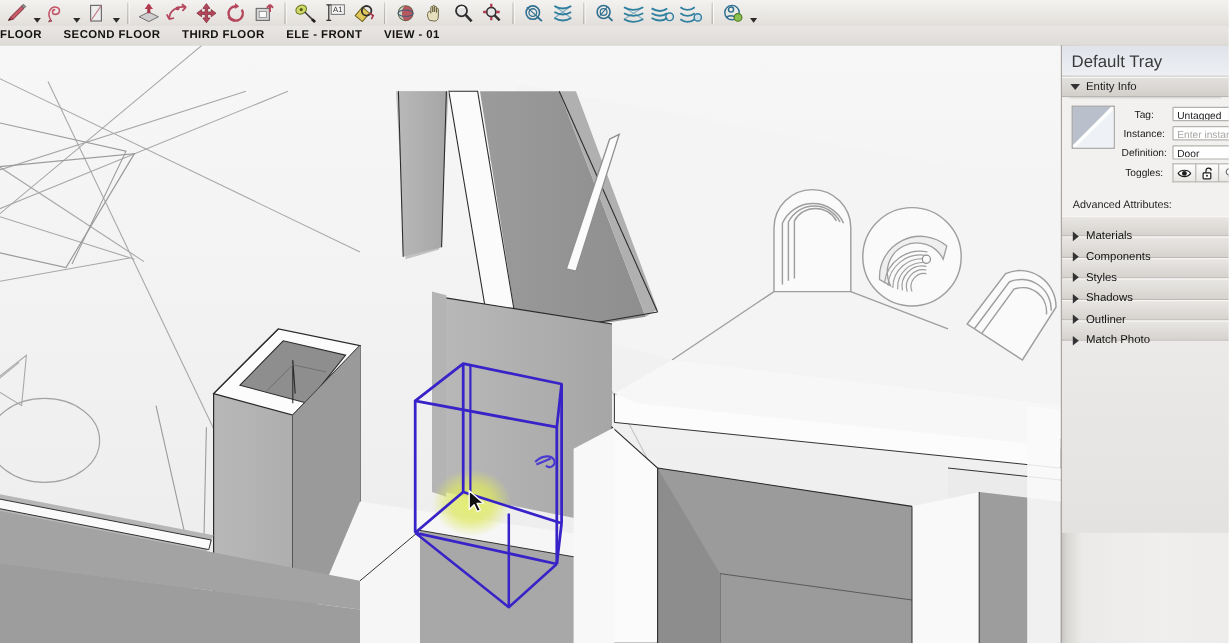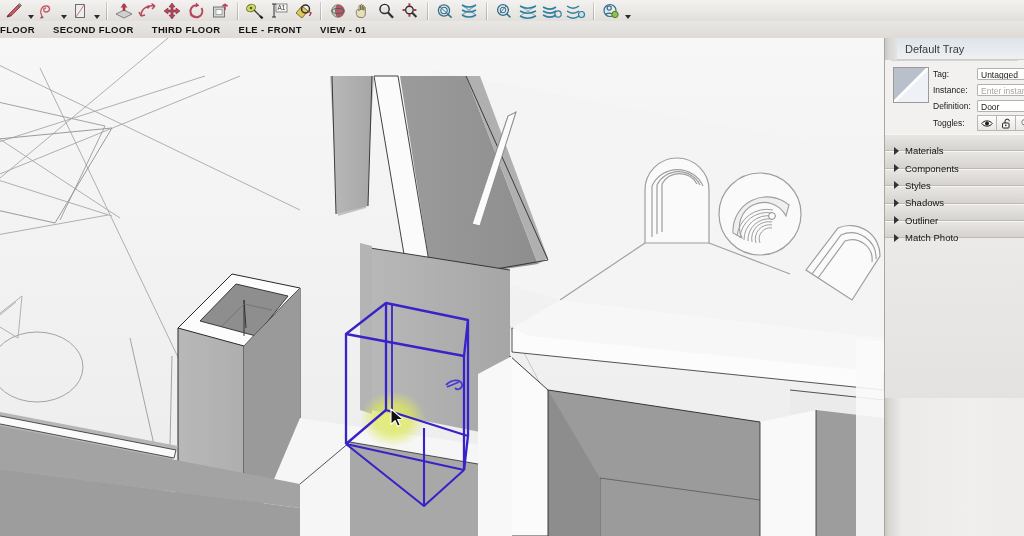--- a/index.html
+++ b/index.html
@@ -33,22 +33,22 @@
 
   
   .viewport{position:absolute;left:0;top:38px;width:884px;height:498px;overflow:hidden;
     background:#fff;}
   .viewport svg{position:absolute;left:0;top:0;display:block;}
 
   
   .tray{position:absolute;left:884px;top:38px;width:140px;height:498px;
     background:linear-gradient(90deg,#c9c7c4 0%,#d9d7d4 3%,#eceae8 12%,#f1efee 60%,#eeecea 100%);
     border-left:1px solid #a9a5a1;box-sizing:border-box;overflow:hidden;}
-  .tray-title{font-size:11px;color:#3a3a3a;padding:5px 0 4px 8px;
-    background:linear-gradient(#dfe3ea,#eef0f3);border-bottom:1px solid #cfcdc9;margin-left:12px;}
+  .tray-title{font-size:14px;color:#3a3a3a;padding:5px 0 4px 8px;
+    background:linear-gradient(#dfe3ea,#eef0f3);border-bottom:1px solid #cfcdc9;}
   .tray-hdr{display:flex;align-items:center;gap:5px;height:15px;padding:0 0 0 7px;
     background:linear-gradient(#e3e1de,#d2cfcb);border-bottom:1px solid #b9b5b0;
     border-top:1px solid #f6f5f4;}
   .tri-d{width:0;height:0;border-left:4px solid transparent;border-right:4px solid transparent;
     border-top:5px solid #333;}
   .tri-r{width:0;height:0;border-top:4px solid transparent;border-bottom:4px solid transparent;
     border-left:5px solid #333;}
   .tray-hdr span{font-size:9.5px;color:#1d1d1d;}
 
   .ei-body{padding:0;background:#f2f1ef;}
@@ -56,21 +56,21 @@
   .ei-rule{height:1px;background:#d4d2cf;margin:0 6px;}
   .ei-main{display:flex;padding:6px 3px 4px 8px;gap:4px;}
   .ei-thumb{width:34px;height:34px;flex:0 0 34px;border:1px solid #9b9b9b;background:#fff;
     position:relative;overflow:hidden;}
   .ei-thumb .tri{position:absolute;left:0;top:0;width:0;height:0;
     border-left:32px solid #b9c0cb;border-bottom:32px solid transparent;}
   .ei-thumb .tri2{position:absolute;right:0;bottom:0;width:0;height:0;
     border-right:32px solid #eef1f5;border-top:32px solid transparent;}
   .ei-fields{flex:1;display:flex;flex-direction:column;gap:4px;padding-top:1px;}
   .ei-row{display:flex;align-items:center;gap:3px;height:12px;}
-  .ei-lbl{font-size:8.5px;color:#191919;text-align:left;width:41px;flex:0 0 41px;
+  .ei-lbl{font-size:8.5px;color:#191919;text-align:center;width:41px;flex:0 0 41px;
     white-space:nowrap;}
   .ei-val{flex:1;height:12px;background:#fff;border:1px solid #b4b2ae;border-radius:1px;
     font-size:8.5px;color:#1a1a1a;line-height:12px;padding-left:3px;overflow:hidden;
     white-space:nowrap;box-sizing:border-box;}
   .ei-val.ph{color:#a7a5a2;}
   .ei-toggles{flex:1;height:14px;display:flex;align-items:center;gap:0;}
   .tg{width:18px;height:14px;display:flex;align-items:center;justify-content:center;
     border:1px solid #b9b7b3;border-right:none;background:linear-gradient(#fdfdfd,#e9e7e4);}
   .tg:last-child{border-right:1px solid #b9b7b3;}
 
@@ -475,20 +475,24 @@
       <g class="cursor" transform="translate(391,371)">
         <path d="M0 0 L0 15.5 L4.1 11.6 L6.7 17.3 L9.3 16 L6.6 10.5 L12 10.3 Z" fill="#111" stroke="#fff" stroke-width="1.1" stroke-linejoin="round"></path>
       </g>
     </svg>
   </div>
 
   <div class="tray">
 
     <div class="tray-title">Default Tray</div>
 
+    <div class="tray-hdr">
+      <span class="tri-d"></span>
+      <span>Entity Info</span>
+    </div>
 
     <div class="ei-body">
       <div class="ei-rule"></div>
 
       <div class="ei-main">
         <div class="ei-thumb">
           <span class="tri2"></span>
           <span class="tri"></span>
         </div>
         <div class="ei-fields">
@@ -530,20 +534,21 @@
                   <ellipse cx="6.6" cy="8" rx="3.4" ry="1.2" fill="#c9c9c9"></ellipse>
                 </svg>
               </div>
             </div>
           </div>
 
         </div>
       </div>
     </div>
 
+    <div class="adv">Advanced Attributes:</div>
 
     <div class="acc">
       <span class="tri-r"></span>
       <span>Materials</span>
     </div>
     <div class="acc">
       <span class="tri-r"></span>
       <span>Components</span>
     </div>
     <div class="acc">

